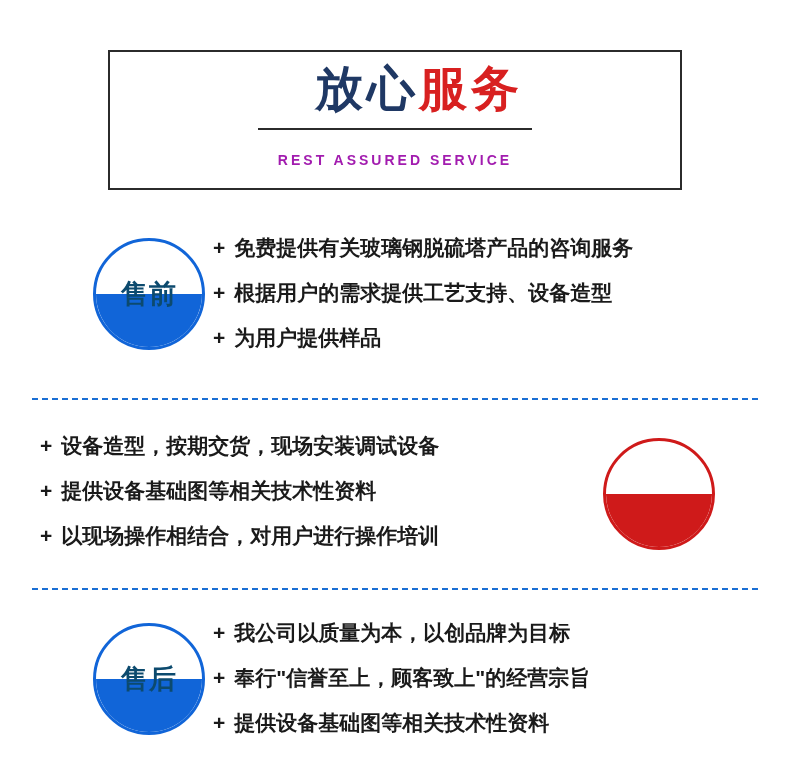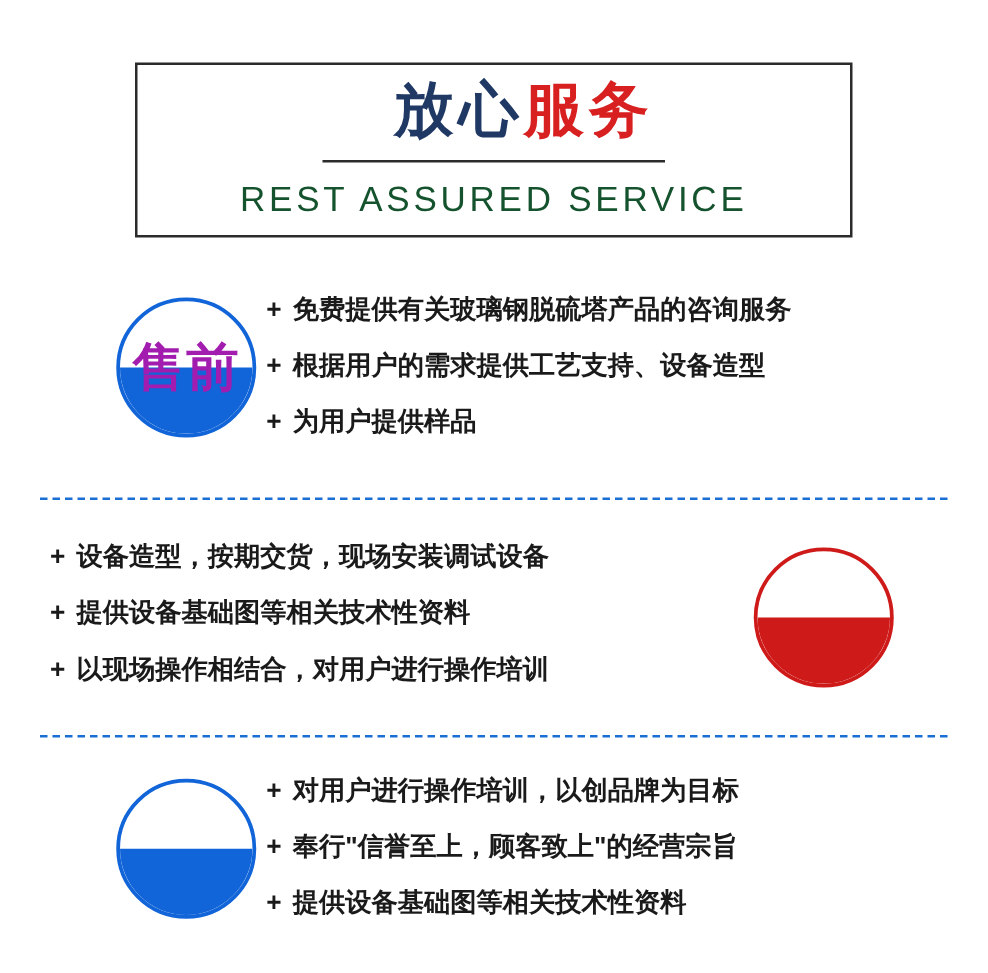--- a/index.html
+++ b/index.html
@@ -55,24 +55,24 @@
     top: 76px;
     height: 2px;
     background: #2b2b2b;
   }
   .header-sub {
     position: absolute;
     left: 0;
     right: 0;
     top: 88px;
     text-align: center;
-    font-size: 28px;
-    font-weight: normal;
+    font-size: 14px;
+    font-weight: bold;
     letter-spacing: 3px;
-    color: #14532d;
+    color: #a21caf;
     line-height: 40px;
     white-space: nowrap;
   }
 
   
   .section {
     position: absolute;
     left: 0;
     width: 790px;
   }
@@ -114,23 +114,23 @@
   }
   .badge-text {
     position: absolute;
     left: 0;
     right: 0;
     top: 0;
     bottom: 0;
     display: flex;
     align-items: center;
     justify-content: center;
-    font-size: 42px;
-    font-weight: bold;
-    color: #a21caf;
+    font-size: 27px;
+    font-weight: bold;
+    color: #0c4a6e;
     letter-spacing: 1px;
     z-index: 2;
   }
 
   .lines {
     position: absolute;
     top: 0;
   }
   .line {
     display: flex;
@@ -225,25 +225,26 @@
         <span>以现场操作相结合，对用户进行操作培训</span>
       </div>
     </div>
   </div>
 
   <div class="divider" id="divider-2"></div>
 
   <div class="section" id="section-aftersale">
     <div class="badge badge-blue">
       <div class="fill"></div>
+      <div class="badge-text">售后</div>
     </div>
     <div class="lines">
       <div class="line">
         <span class="plus">+</span>
-        <span>对用户进行操作培训，以创品牌为目标</span>
+        <span>我公司以质量为本，以创品牌为目标</span>
       </div>
       <div class="line">
         <span class="plus">+</span>
         <span>奉行"信誉至上，顾客致上"的经营宗旨</span>
       </div>
       <div class="line">
         <span class="plus">+</span>
         <span>提供设备基础图等相关技术性资料</span>
       </div>
     </div>

